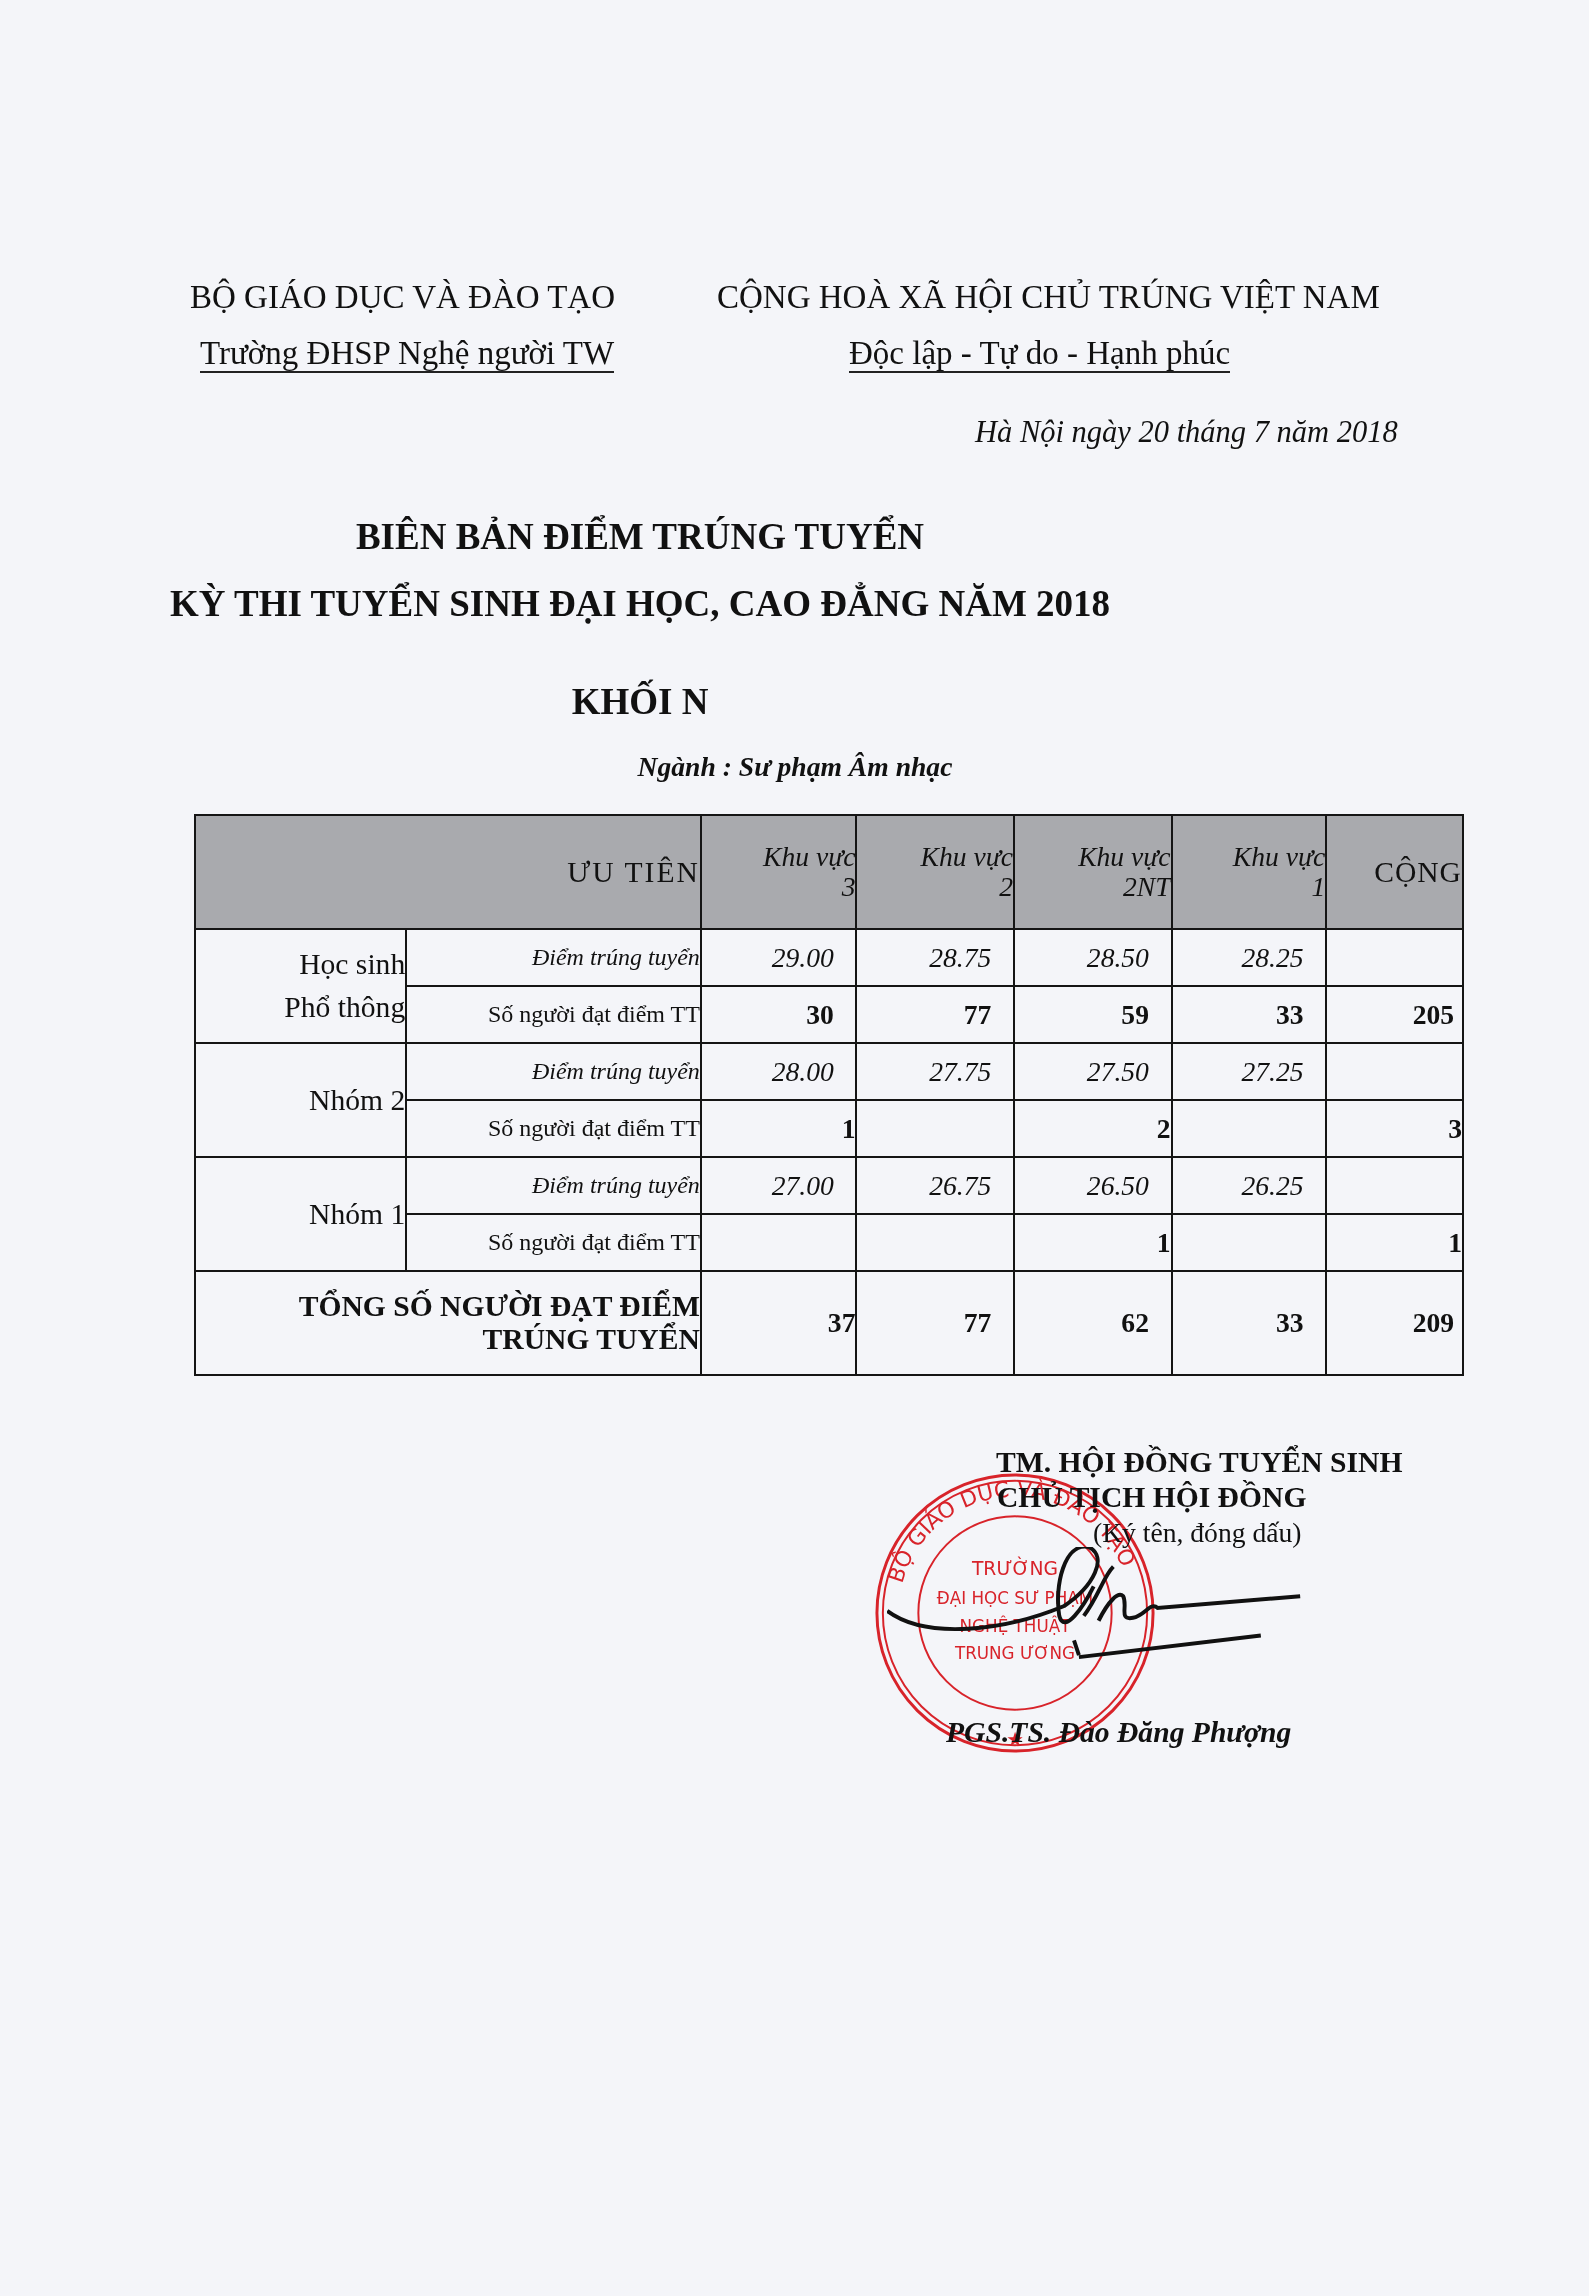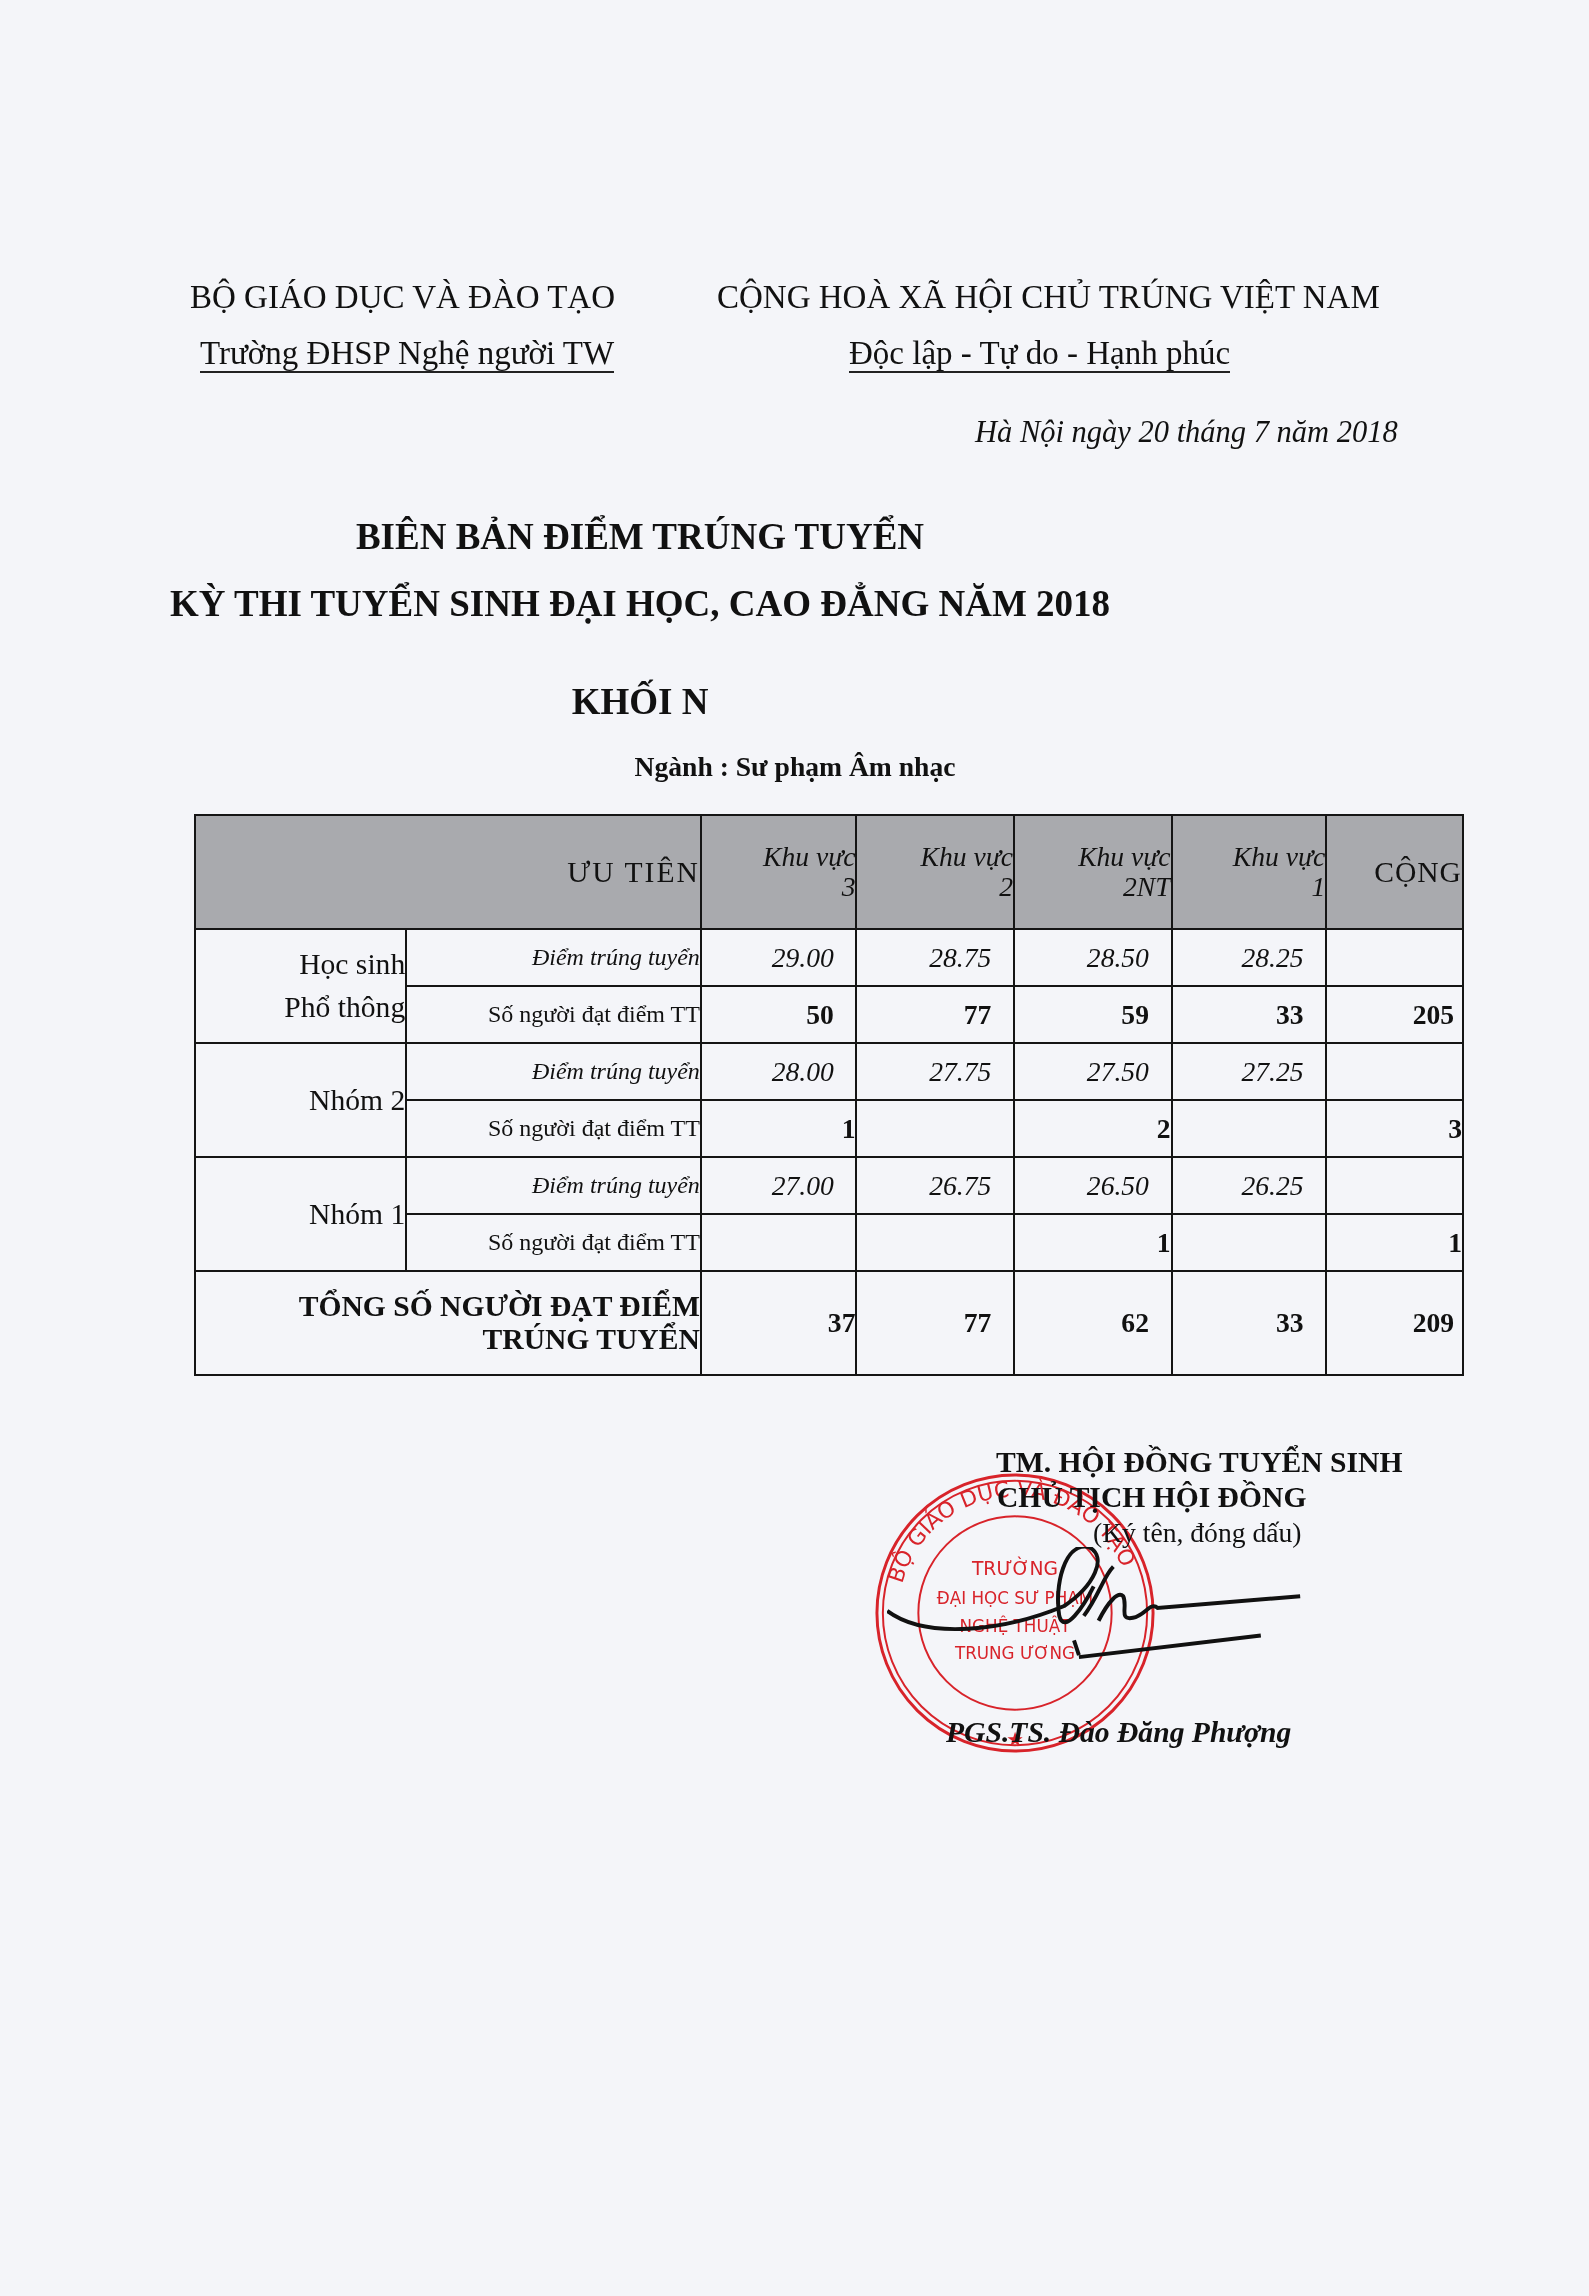--- a/index.html
+++ b/index.html
@@ -3,21 +3,21 @@
 <meta charset="utf-8">
 <style>
   html, body { margin:0; padding:0; }
   body { width:1590px; height:2296px; background:#f4f5f9; position:relative; overflow:hidden;
          font-family:"Liberation Serif","DejaVu Serif",serif; color:#111; }
   .abs { position:absolute; }
   .hdr { font-size:33px; white-space:nowrap; }
   .ul { border-bottom:2px solid #222; }
   .date { font-style:italic; font-size:30.5px; }
   .title { font-weight:bold; font-size:37px; left:0; width:1280px; text-align:center; }
-  .nganh { font-weight:bold; font-size:27.6px; left:0; width:1590px; text-align:center; }
+  .nganh { font-style:italic; font-weight:bold; font-size:27.6px; left:0; width:1590px; text-align:center; }
 
   table.grid { position:absolute; left:194px; top:814px; border-collapse:collapse; width:1270px; }
   table.grid td, table.grid th { border:2.5px solid #151515; padding:0;text-align:right; }
   table.grid th { background:#a9aaae; font-weight:normal; height:112px; }
   th .kv { font-style:italic; font-size:27.6px; line-height:29.6px; }
   th.prio { font-size:29.6px; letter-spacing:2px; }
   th.sum { font-size:29.6px; letter-spacing:1px; }
   td.group { font-size:29.6px; padding-left:17.7px; vertical-align:middle; }
   td.lab { font-size:24px; text-align:center; height:55px; }
   td.lab.it { font-style:italic; }
@@ -83,21 +83,21 @@
         </td>
     <td class="lab it">Điểm trúng tuyển</td>
     <td class="num it">29.00</td>
     <td class="num it">28.75</td>
     <td class="num it">28.50</td>
     <td class="num it">28.25</td>
     <td class="num"></td>
   </tr>
   <tr>
     <td class="lab">Số người đạt điểm TT</td>
-    <td class="num b" style="padding-right:21.7px">50</td>
+    <td class="num b" style="padding-right:21.7px">30</td>
     <td class="num b" style="padding-right:21.7px">77</td>
     <td class="num b" style="padding-right:21.7px">59</td>
     <td class="num b" style="padding-right:21.7px">33</td>
     <td class="num b" style="padding-right:7.9px">205</td>
   </tr>
 
   <tr>
     <td rowspan="2" class="group">
           <div>Nhóm 2</div>
         </td>

